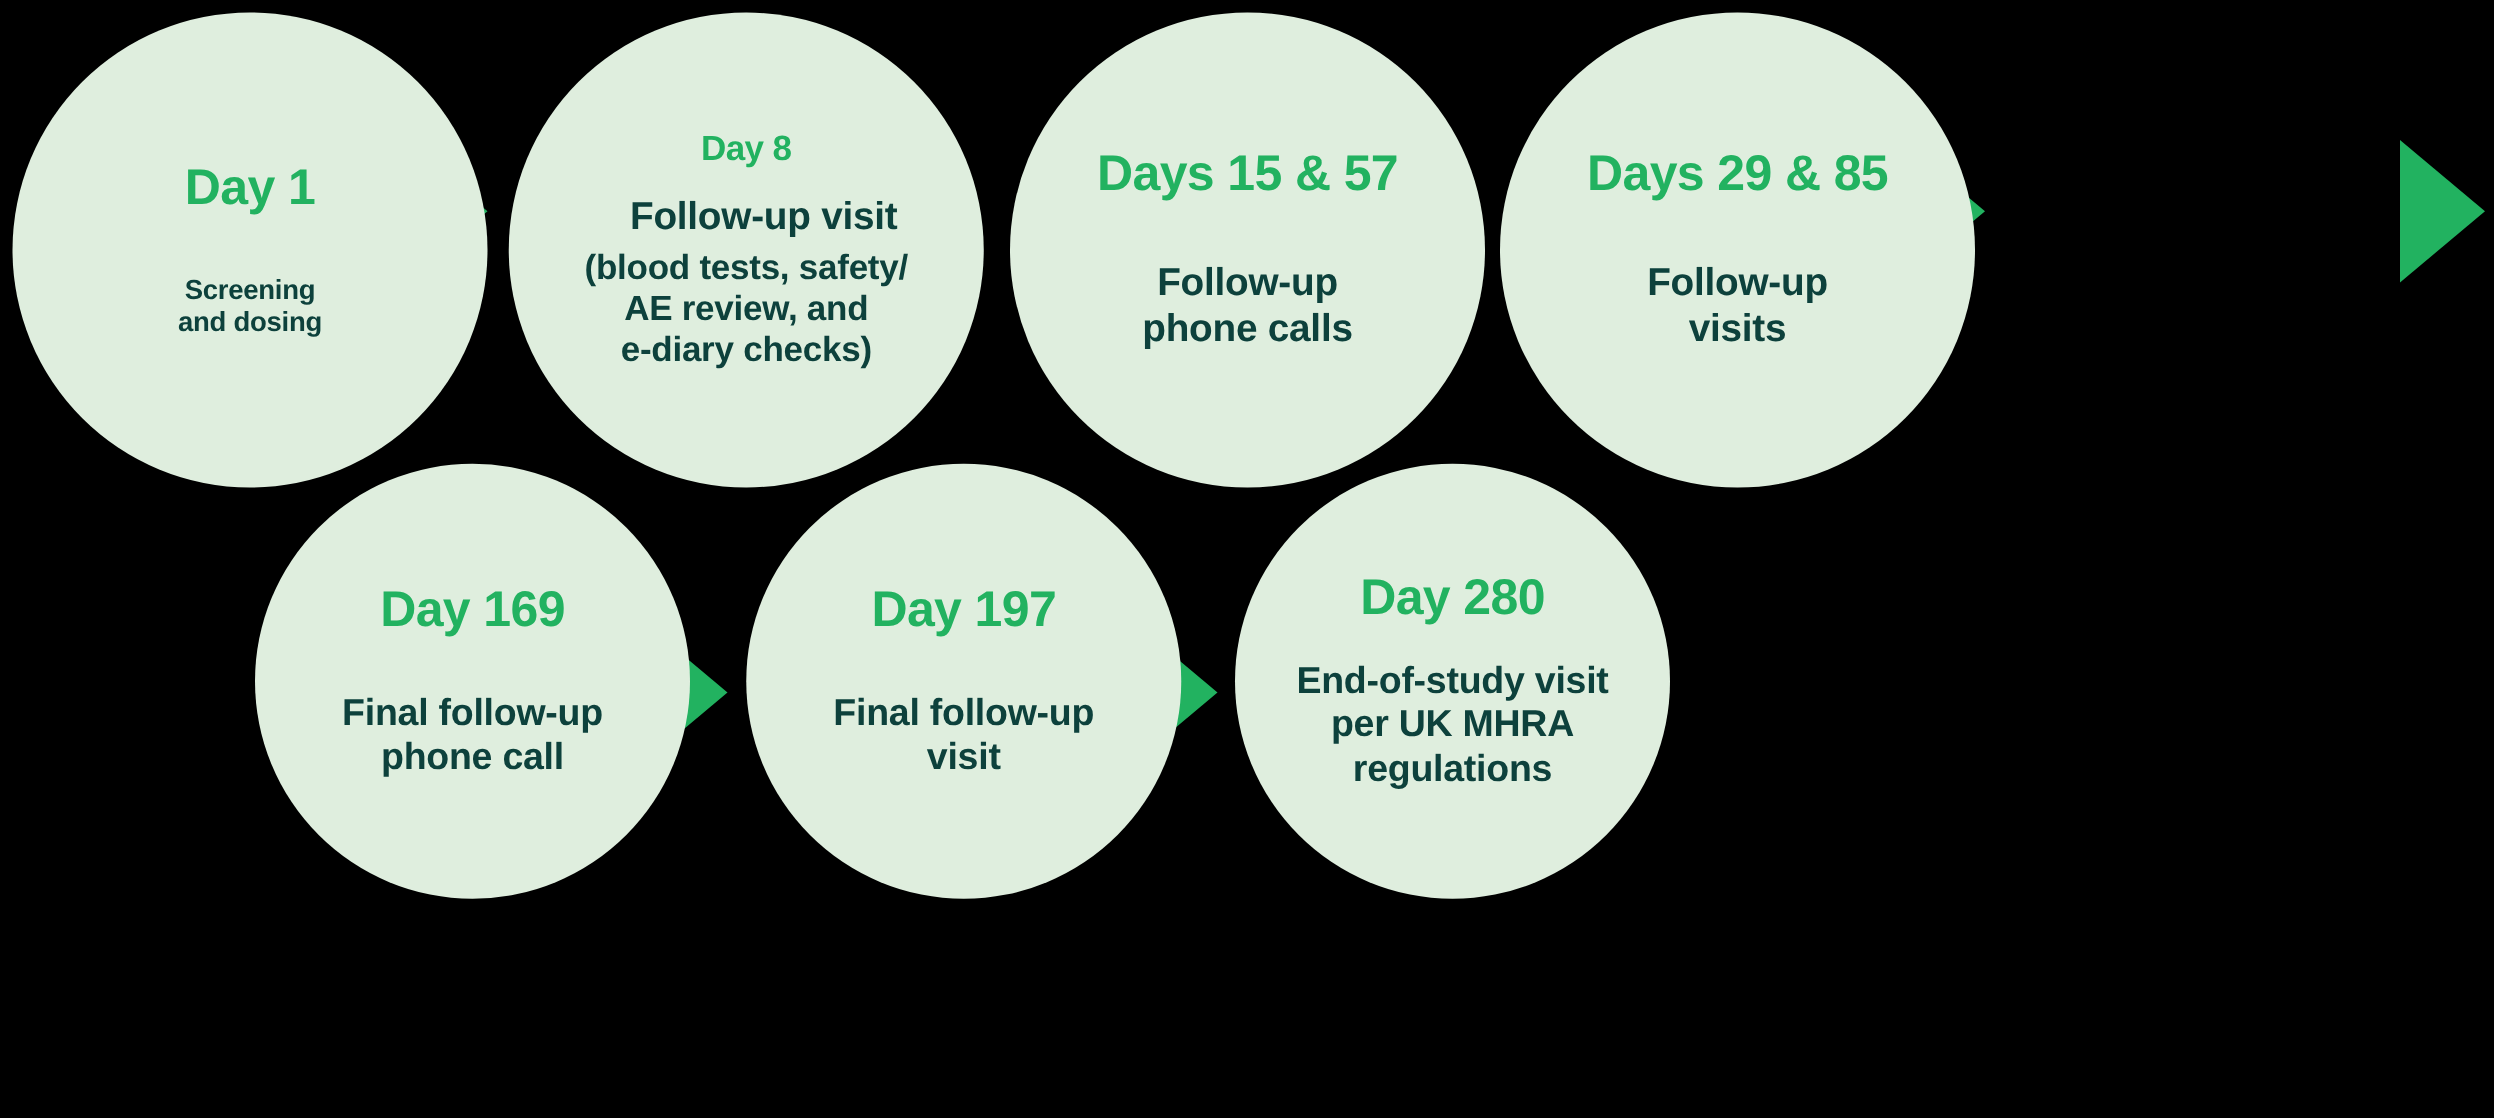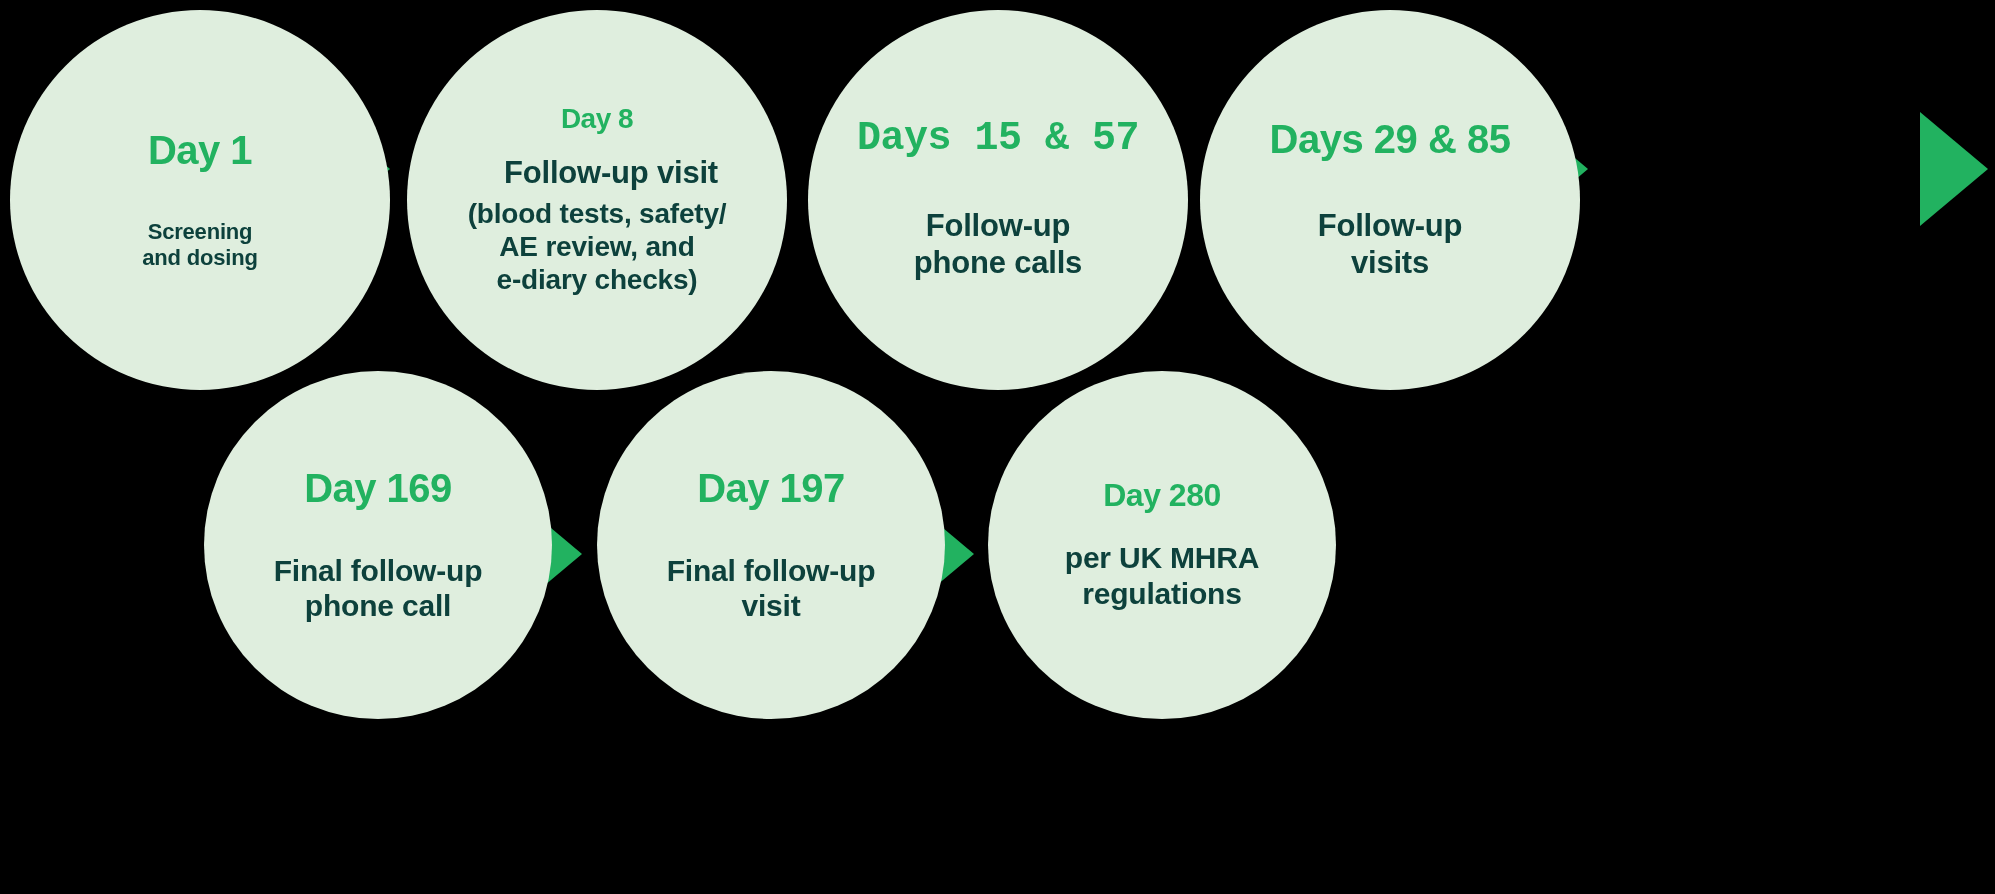--- a/index.html
+++ b/index.html
@@ -82,21 +82,21 @@
       <div>Follow-up visit</div>
     </div>
     <div class="node-sub" style="font-size:28px; margin-top:5px;">
       <div>(blood tests, safety/</div>
       <div>AE review, and</div>
       <div>e-diary checks)</div>
     </div>
   </div>
 
   <div class="node" style="left:808px; top:10px; width:380px; height:380px; background:#dfeede; padding:0 24px;">
-    <div class="node-day" style="font-size:40px; margin-bottom:48px;font-family:Liberation Mono, monospace;">Days 15 &amp; 57</div>
+    <div class="node-day" style="font-size:40px; margin-bottom:48px;">Days 15 &amp; 57</div>
     <div class="node-desc" style="font-size:31px;">
       <div>Follow-up</div>
       <div>phone calls</div>
     </div>
   </div>
 
   <div class="node" style="left:1200px; top:10px; width:380px; height:380px; background:#dfeede; padding:0 24px;">
     <div class="node-day" style="font-size:40px; margin-bottom:48px;">Days 29 &amp; 85</div>
     <div class="node-desc" style="font-size:31px;">
       <div>Follow-up</div>
@@ -116,20 +116,21 @@
 
   <div class="node" style="left:597px; top:371px; width:348px; height:348px; background:#dfeede; padding:0 22px;">
     <div class="node-day" style="font-size:40px; margin-bottom:44px;">Day 197</div>
     <div class="node-desc" style="font-size:30px;">
       <div>Final follow-up</div>
       <div>visit</div>
     </div>
   </div>
 
   <div class="node" style="left:988px; top:371px; width:348px; height:348px; background:#dfeede; padding:0 16px;">
-    <div class="node-day" style="font-size:32px; margin-bottom:28px;">Day 280</div>
+    <div class="node-day" style="font-size:40px; margin-bottom:28px;">Day 280</div>
     <div class="node-desc" style="font-size:30px;">
+      <div>End-of-study visit</div>
       <div>per UK MHRA</div>
       <div>regulations</div>
     </div>
   </div>
 
 </div>
 
 </body></html>

